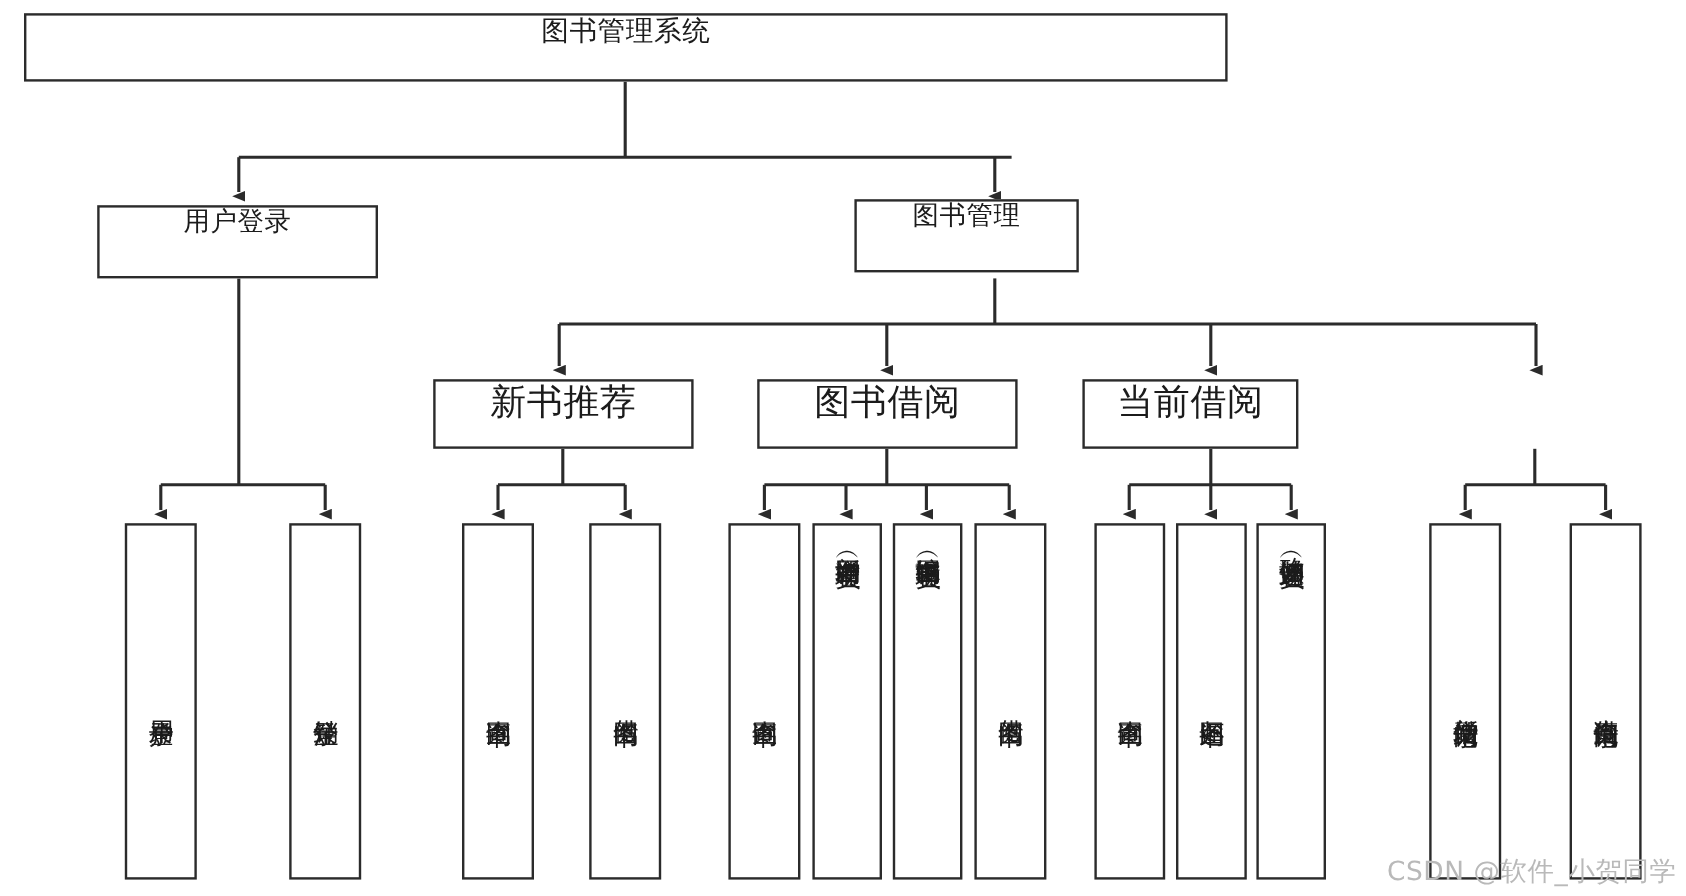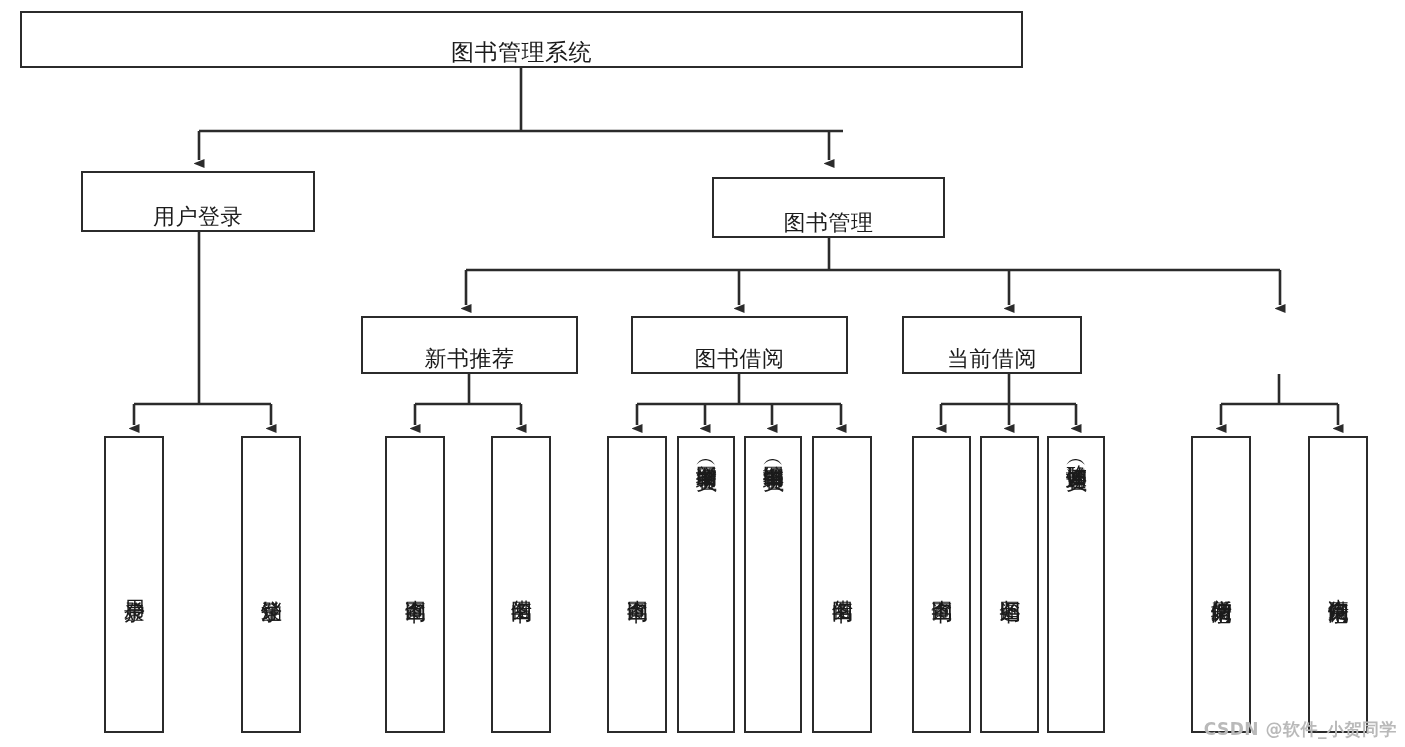--- a/index.html
+++ b/index.html
@@ -24,33 +24,33 @@
     width: 1405px;
     height: 747px;
     pointer-events: none;
   }
   .node {
     position: absolute;
     box-sizing: border-box;
     background: #ffffff;
     border: 2.5px solid #2b2b2b;
     display: flex;
-    align-items: flex-end;
+    align-items: flex-start;
     justify-content: center;
     color: #1b1b1b;
   }
   .node .label {
     display: block;
     text-align: center;
     line-height: 1.18;
     letter-spacing: 0.5px;
   }
   .node.root .label   { font-size: 23px; }
   .node.lvl2 .label   { font-size: 22px; }
-  .node.lvl3 .label   { font-size: 22px; }
+  .node.lvl3 .label   { font-size: 30px; }
   .node.leaf {
     border-width: 2.5px;
   }
   .node.leaf .label {
     writing-mode: vertical-rl;
     text-orientation: upright;
     font-size: 21px;
     line-height: 1.28;
     letter-spacing: 1px;
     white-space: nowrap;
@@ -60,25 +60,24 @@
     padding-top: 10px;
   }
   .node.leaf.center-v {
     align-items: center;
     padding-top: 0;
   }
   #watermark {
     position: absolute;
     right: 8px;
     bottom: 6px;
-    font-size: 17px;
+    font-size: 22px;
     color: #b9b9b9;
     letter-spacing: 0.5px;
     white-space: nowrap;
-    font-weight: bold;
   }
 </style>
 </head>
 <body>
 
 <div id="canvas">
 
   <svg class="edges" viewBox="0 0 1405 747">
     <defs>
       <marker id="arrow" markerWidth="9" markerHeight="11" refX="1" refY="5.5" orient="auto" markerUnits="userSpaceOnUse">
@@ -132,21 +131,21 @@
     </g>
   </svg>
 
   <div class="node root" style="left:20px; top:11px; width:1003px; height:57px;">
     <span class="label">图书管理系统</span>
   </div>
 
   <div class="node lvl2" style="left:81px; top:171px; width:234px; height:61px;">
     <span class="label">用户登录</span>
   </div>
-  <div class="node lvl2" style="left:712px; top:177px; width:233px; height:61px;">
+  <div class="node lvl2" style="left:712px; top:166px; width:187px; height:61px;">
     <span class="label">图书管理</span>
   </div>
 
   <div class="node lvl3" style="left:361px; top:316px; width:217px; height:58px;">
     <span class="label">新书推荐</span>
   </div>
   <div class="node lvl3" style="left:631px; top:316px; width:217px; height:58px;">
     <span class="label">图书借阅</span>
   </div>
   <div class="node lvl3" style="left:902px; top:316px; width:180px; height:58px;">

